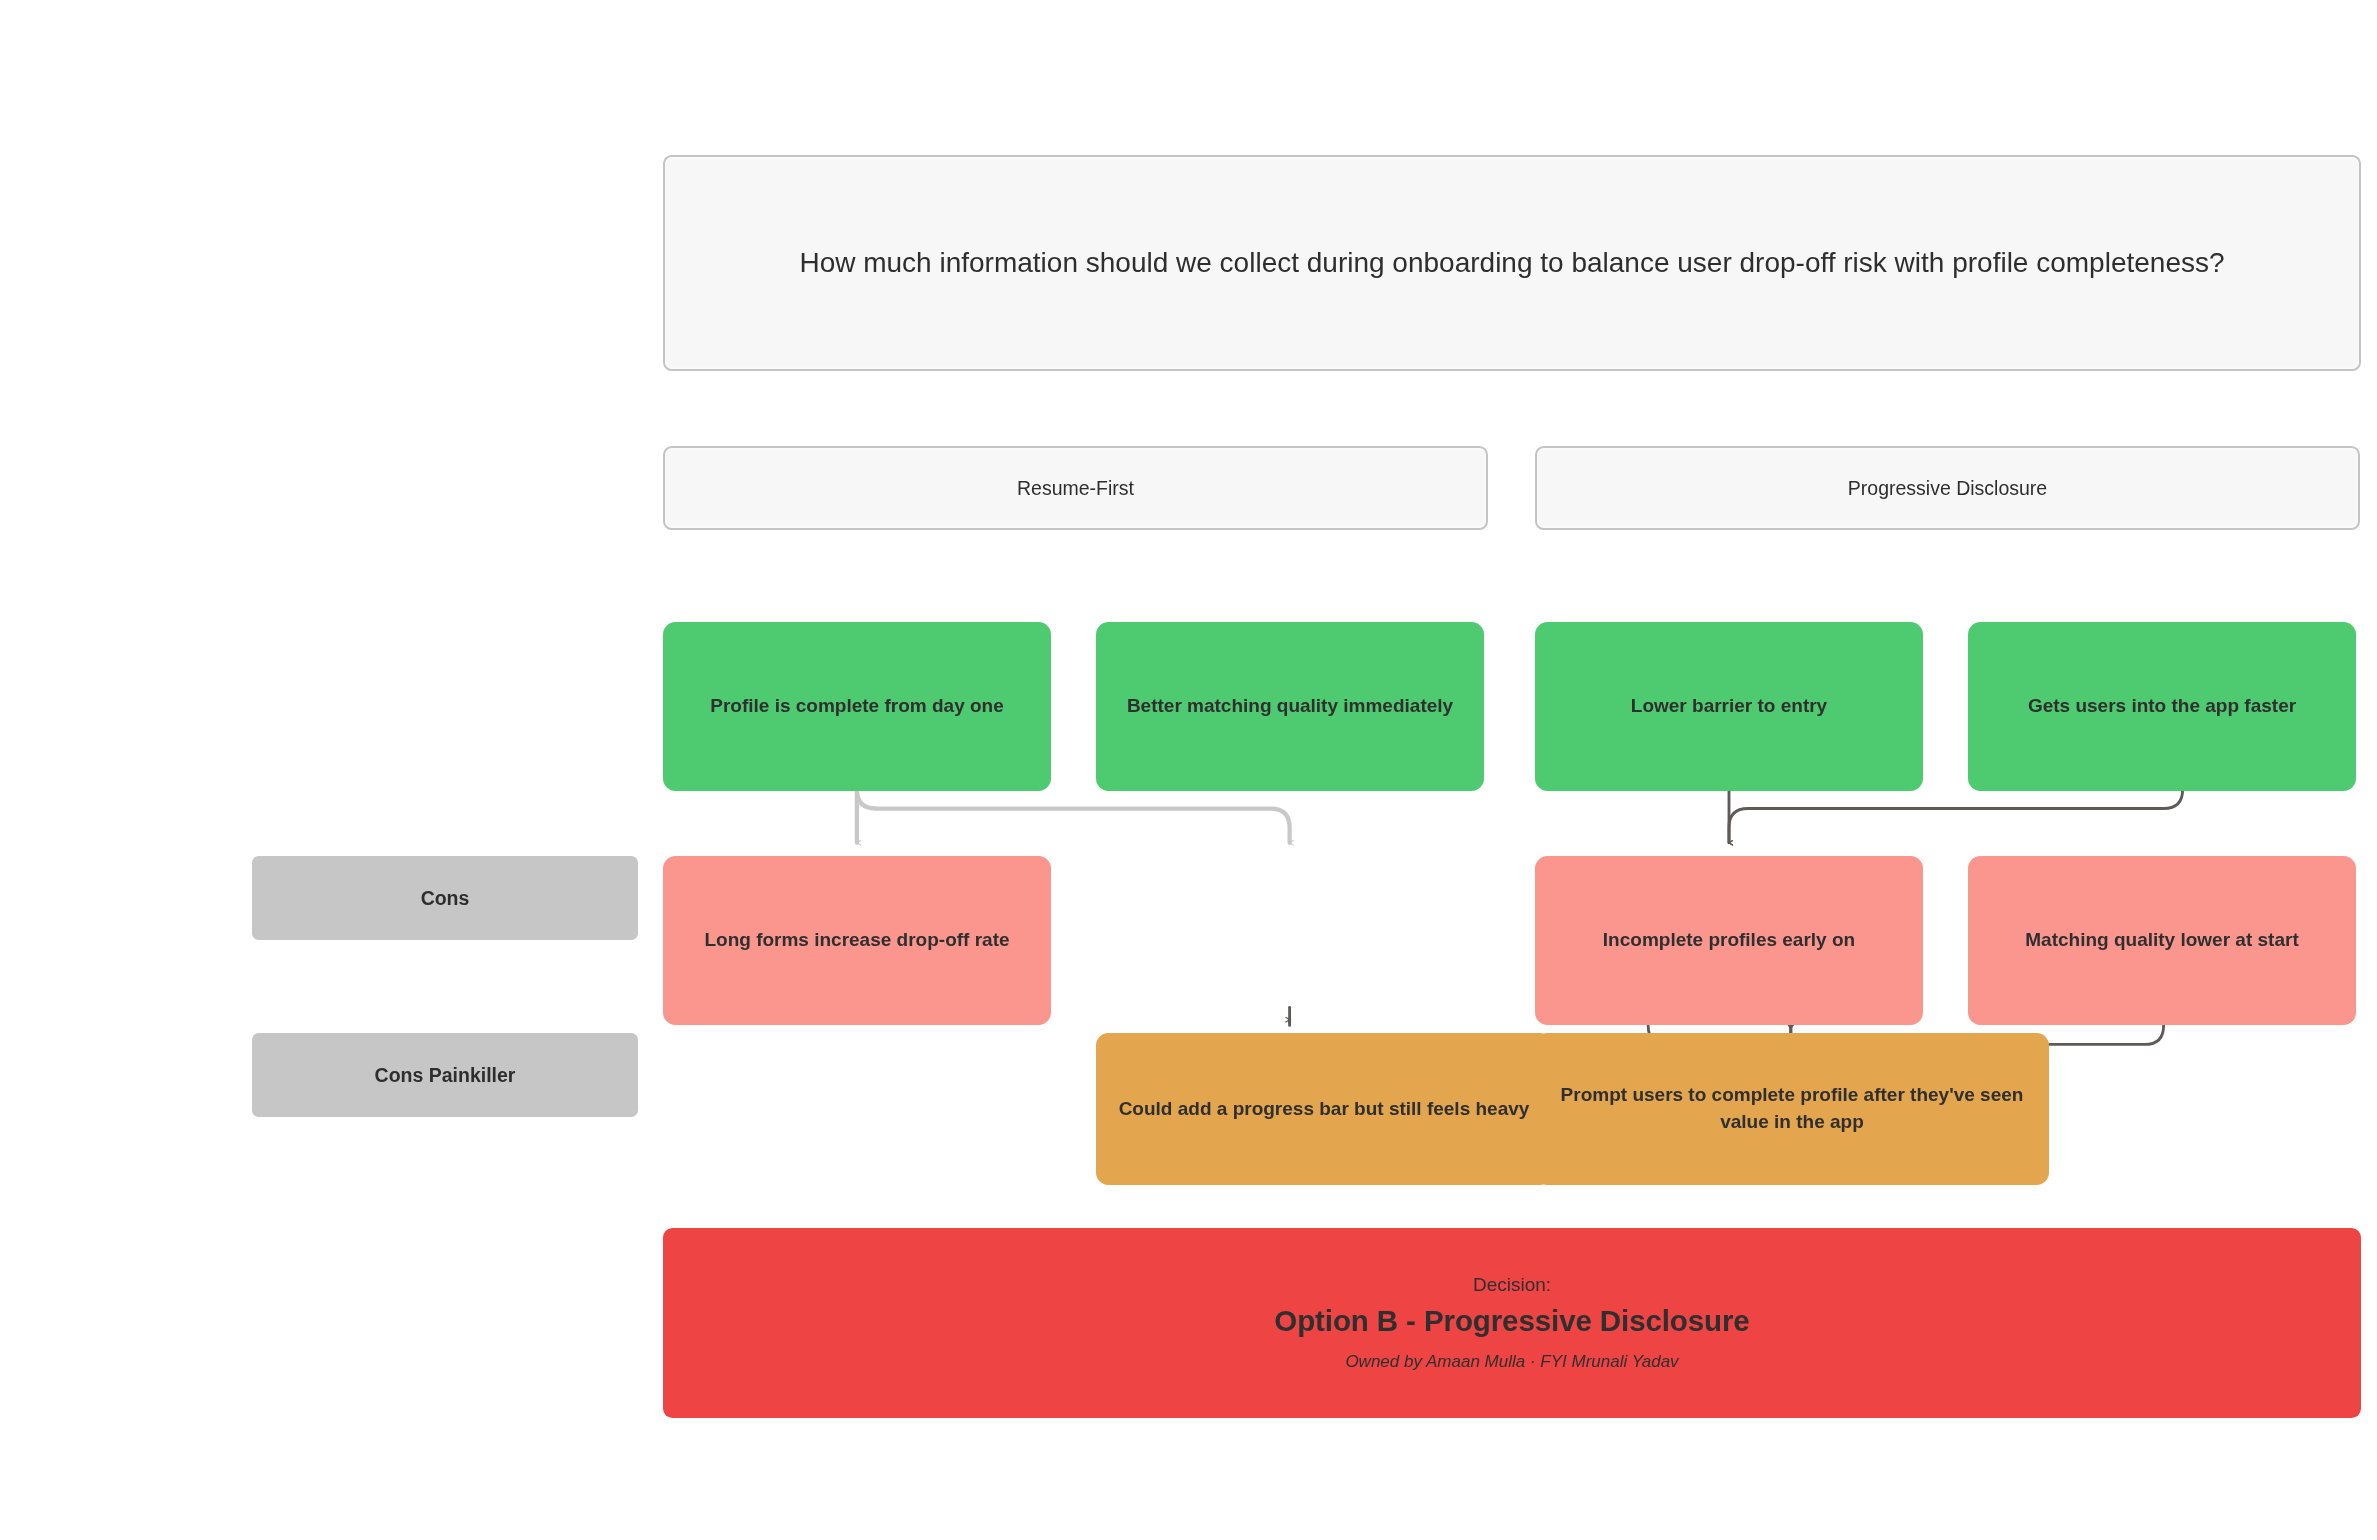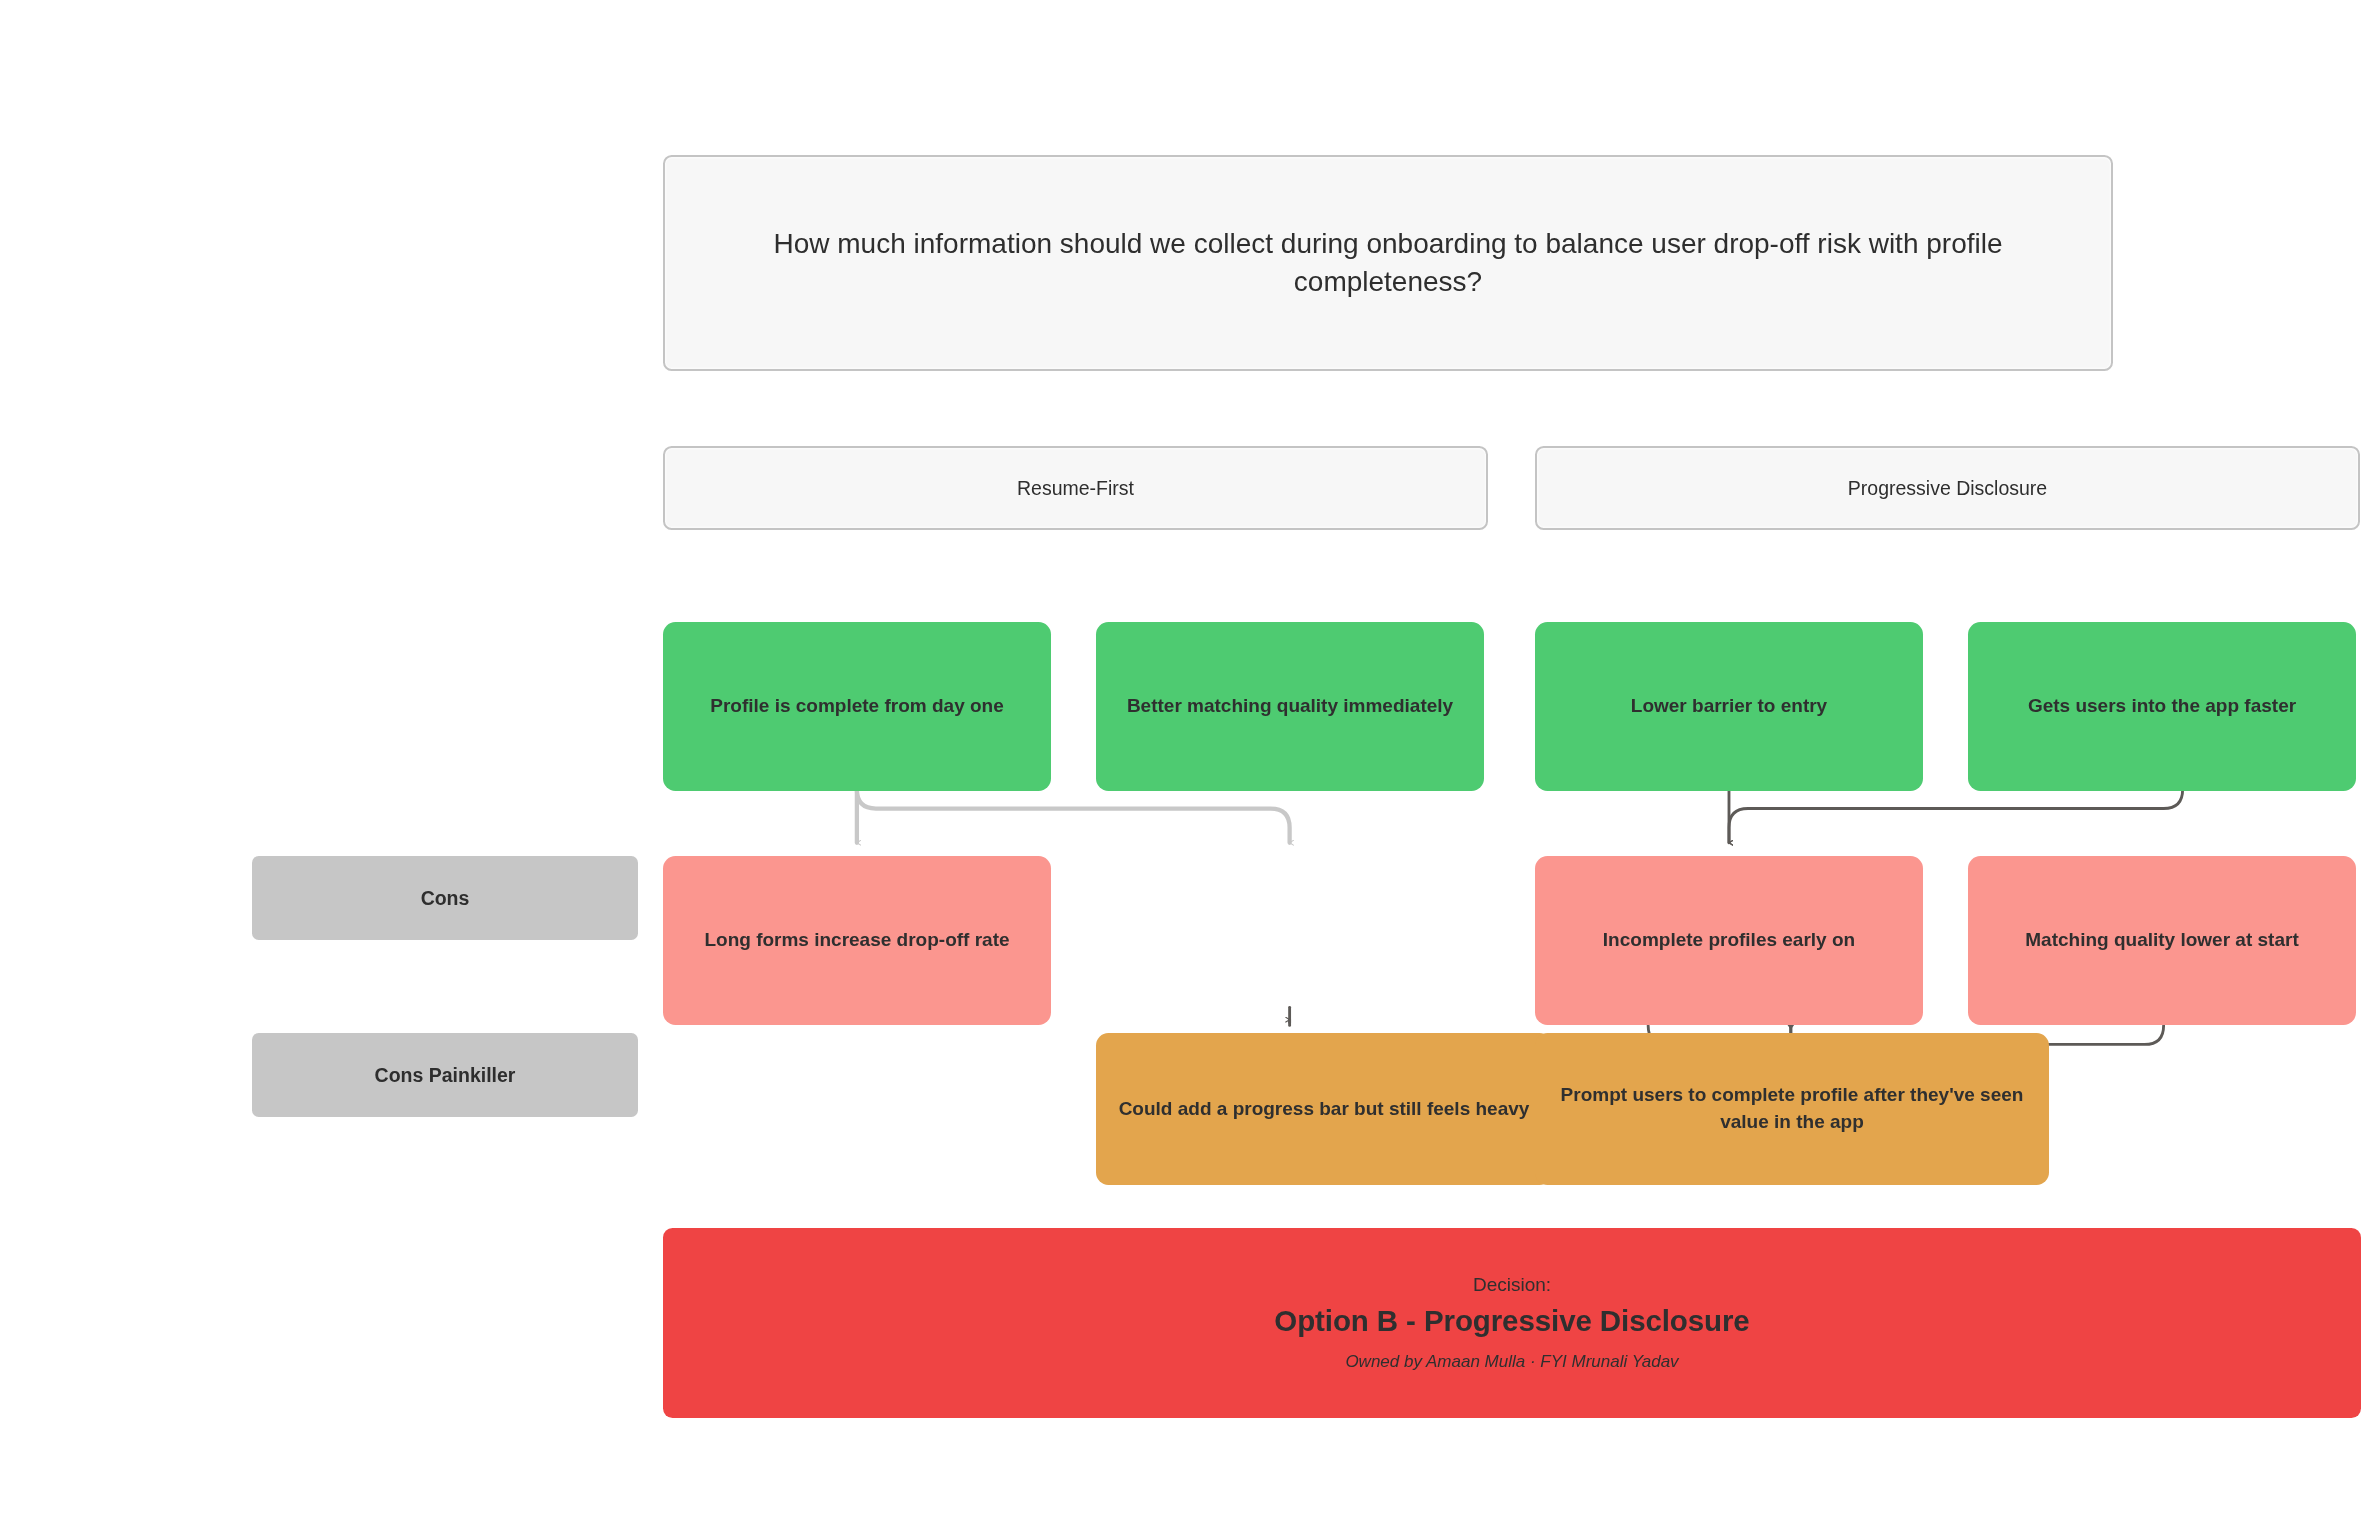--- a/index.html
+++ b/index.html
@@ -41,21 +41,21 @@
   .date-box {
     left: 252px; top: 168px;
     width: 386px; height: 84px;
     font-size: 19.5px;
     font-weight: 700;
     letter-spacing: 0.1px;
   }
 
   .question-box {
     left: 663px; top: 155px;
-    width: 1450px; height: 216px;
+    width: 1698px; height: 216px;
     font-size: 28px;
     font-weight: 400;
     line-height: 1.37;
     padding: 3px 57px;
   }
 
   .option-box {
     top: 446px;
     width: 825px; height: 84px;
     font-size: 19.5px;

